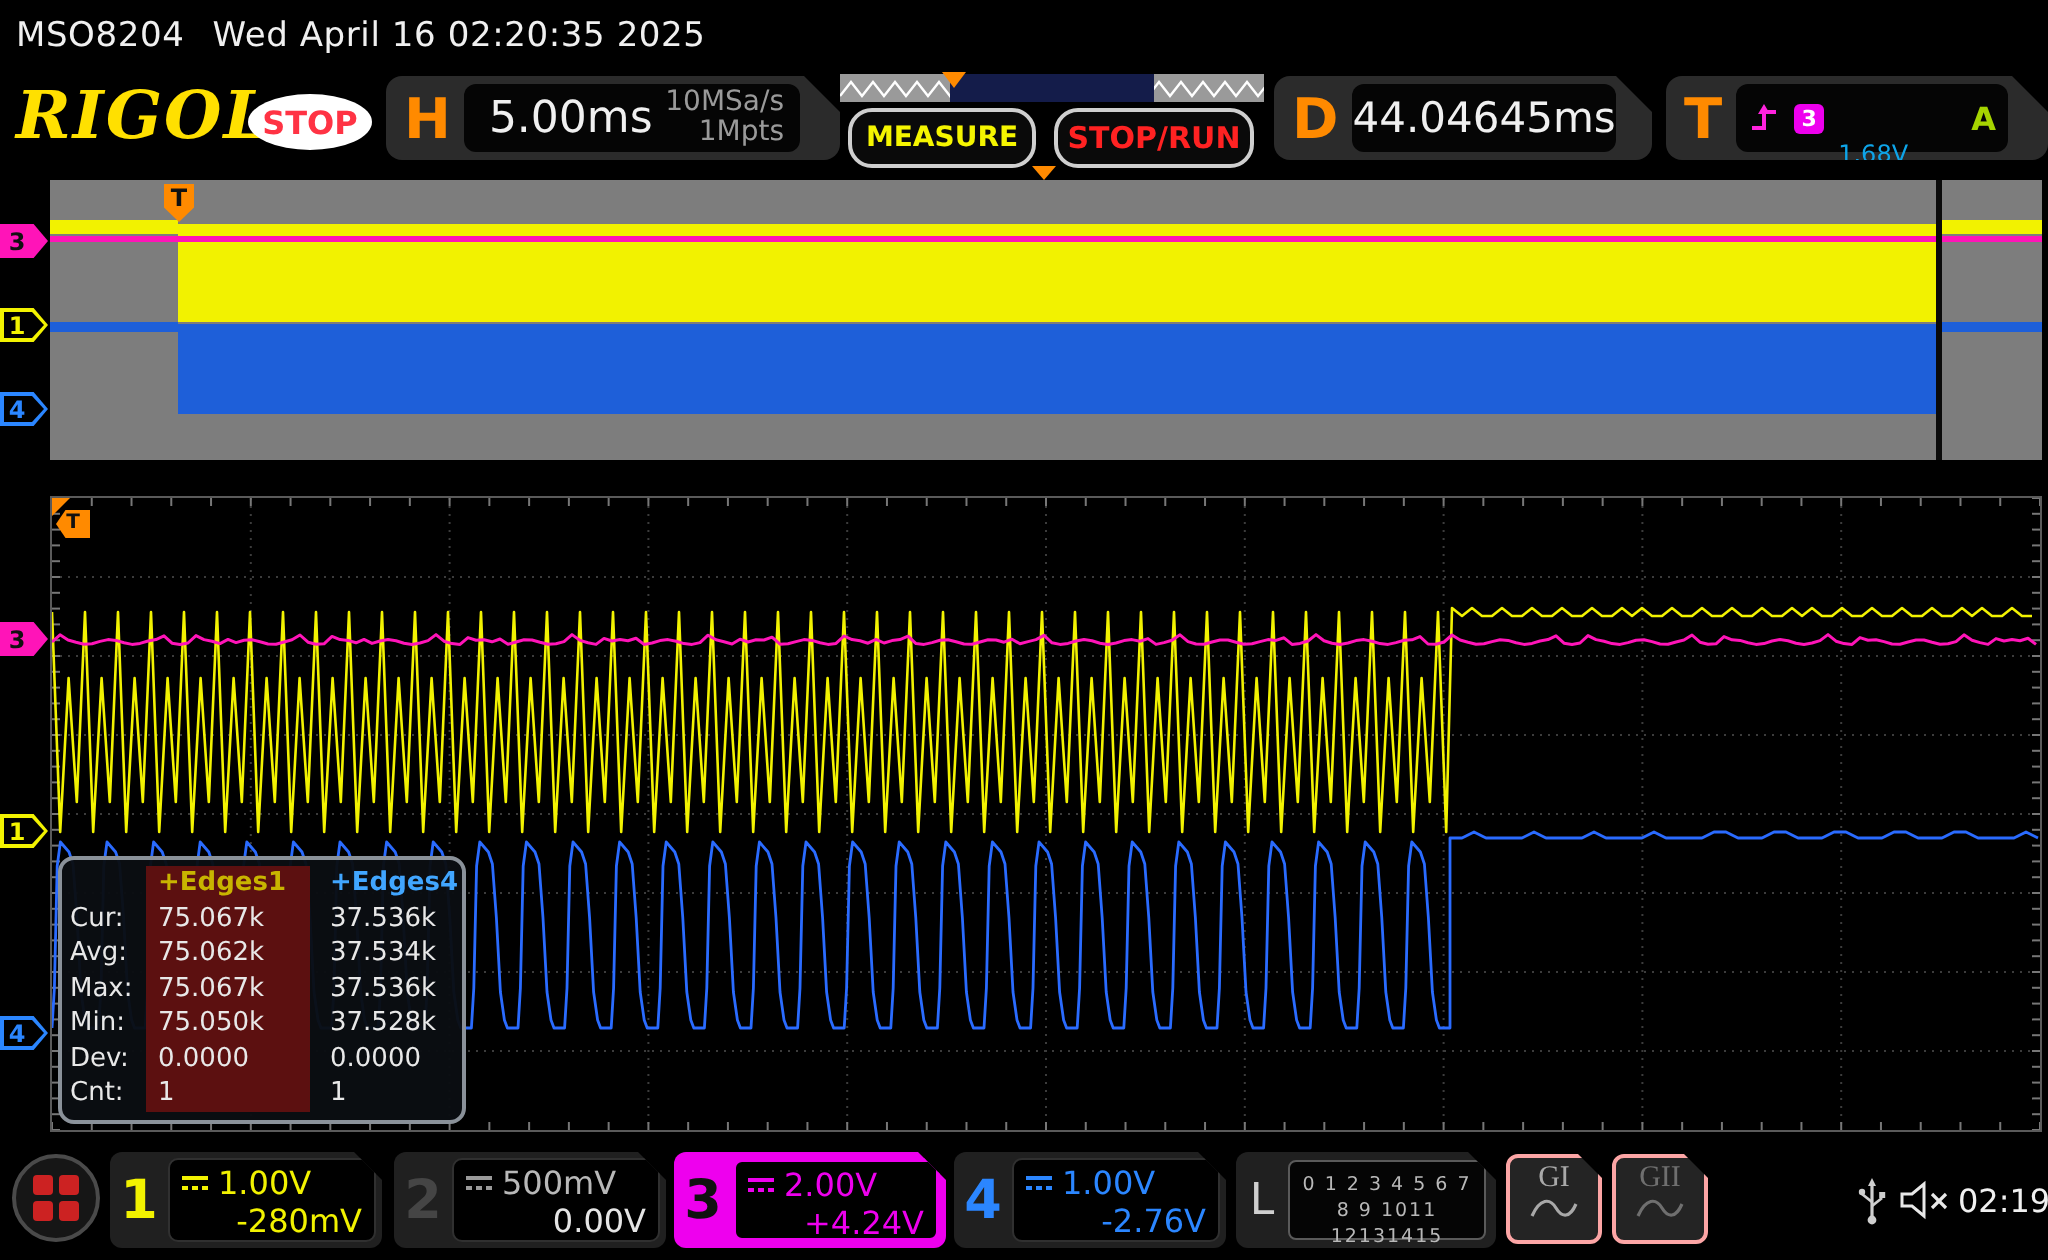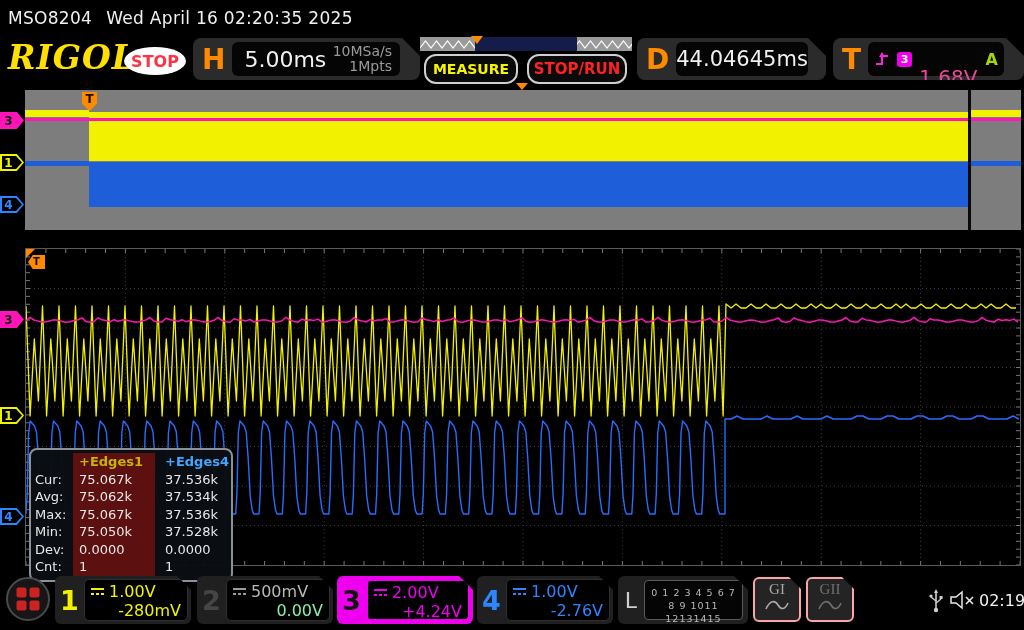--- a/index.html
+++ b/index.html
@@ -24,21 +24,21 @@
   #sec-h .inner{width:186px;}
   #tb-main{font-size:22px;color:#f0f0f0;padding-left:12px;flex:1;}
   #tb-side{font-size:14px;color:#9a9a9a;text-align:right;line-height:15px;padding-right:8px;}
   #sec-d{left:637px;width:189px;}
   #sec-d .inner{width:140px;justify-content:center;}
   #d-val{font-size:21px;color:#f0f0f0;}
   #sec-t{left:833px;width:191px;}
   #sec-t .inner{width:145px;padding:0 6px;gap:7px;}
   #trig-badge{background:#ee00ee;color:#fff;font-size:11px;font-weight:bold;border-radius:3px;
         width:15px;height:15px;display:flex;align-items:center;justify-content:center;}
-  #trig-level{color:#ec4899;font-size:20px;margin-top:35px;}
+  #trig-level{color:#0ea5e9;font-size:12px;margin-top:35px;}
   #trig-mode{color:#a6d500;font-size:16px;font-weight:bold;margin-left:auto;}
   .btn{position:absolute;top:54px;height:26px;background:#0a0a0a;border:2px solid #cfcfcf;
        border-radius:12px;display:flex;align-items:center;justify-content:center;font-weight:bold;}
   #btn-measure{left:424px;width:90px;color:#f5f500;font-size:14px;}
   #btn-stoprun{left:527px;width:96px;color:#ff2222;font-size:15px;}
   
   #memstrip{position:absolute;left:420px;top:37px;width:212px;height:14px;background:#9a9a9a;}
   #memwin{position:absolute;left:26%;top:0;width:48%;height:100%;background:#141c4a;}
   #memtri{position:absolute;left:24%;top:-1px;width:0;height:0;
           border-left:6px solid transparent;border-right:6px solid transparent;
@@ -67,21 +67,21 @@
       border:1px solid #5a5a5a;box-sizing:border-box;}
   #plot svg{position:absolute;left:0;top:0;}
   #main-trig{position:absolute;left:2px;top:6px;width:17px;height:14px;background:#ff8a00;
       clip-path:polygon(0 50%,28% 0,100% 0,100% 100%,28% 100%);
       color:#111;font-size:10px;font-weight:bold;text-align:center;line-height:14px;}
   #corner-tri{position:absolute;left:0;top:0;width:9px;height:9px;background:#ff8a00;
       clip-path:polygon(0 0,100% 0,0 100%);}
   
   #meas{position:absolute;left:3px;top:179px;width:196px;background:rgba(10,14,18,.96);
       border:2px solid #8a9199;border-radius:8px;padding:3px 0 4px 4px;
-      display:grid;grid-template-columns:38px 82px 66px;font-size:13px;color:#e8e8e8;margin-top:20px;}
+      display:grid;grid-template-columns:38px 82px 66px;font-size:13px;color:#e8e8e8;}
   #meas .cell{height:17.5px;line-height:17.5px;white-space:nowrap;}
   #meas .c1{background:#5c1010;padding-left:6px;}
   #meas .hdr1{color:#c8b400;font-weight:bold;}
   #meas .hdr2{color:#41a6ff;font-weight:bold;}
   #meas .c2{padding-left:10px;}
   
   .chbox{position:absolute;top:576px;width:136px;height:48px;background:#202020;border-radius:6px;
       clip-path:polygon(0 0,calc(100% - 14px) 0,100% 14px,100% 100%,0 100%);}
   .chbox .digit{position:absolute;left:0;top:0;width:29px;height:48px;display:flex;
       align-items:center;justify-content:center;font-size:27px;font-weight:bold;}
@@ -472,21 +472,21 @@
   <div class="chbox" style="left:197px">
     <div class="digit" style="color:#454545">2</div>
     <div class="vals">
       <div class="row1" style="color:#b8b8b8">
         <svg width="13" height="9">
             <line x1="0" y1="2" x2="13" y2="2" stroke="#9a9a9a" stroke-width="2"></line>
             <line x1="0" y1="7" x2="13" y2="7" stroke="#9a9a9a" stroke-width="2" stroke-dasharray="3 2"></line>
           </svg>
         <span>500mV</span>
       </div>
-      <div class="row2" style="color:#86efac">0.00V</div>
+      <div class="row2" style="color:#e5e5e5">0.00V</div>
     </div>
   </div>
 
   <div class="chbox" id="ch3box" style="left:337px">
     <div class="digit" style="color:#111">3</div>
     <div class="vals">
       <div class="row1" style="color:#ee00ee">
         <svg width="13" height="9">
             <line x1="0" y1="2" x2="13" y2="2" stroke="#ee00ee" stroke-width="2"></line>
             <line x1="0" y1="7" x2="13" y2="7" stroke="#ee00ee" stroke-width="2" stroke-dasharray="3 2"></line>

